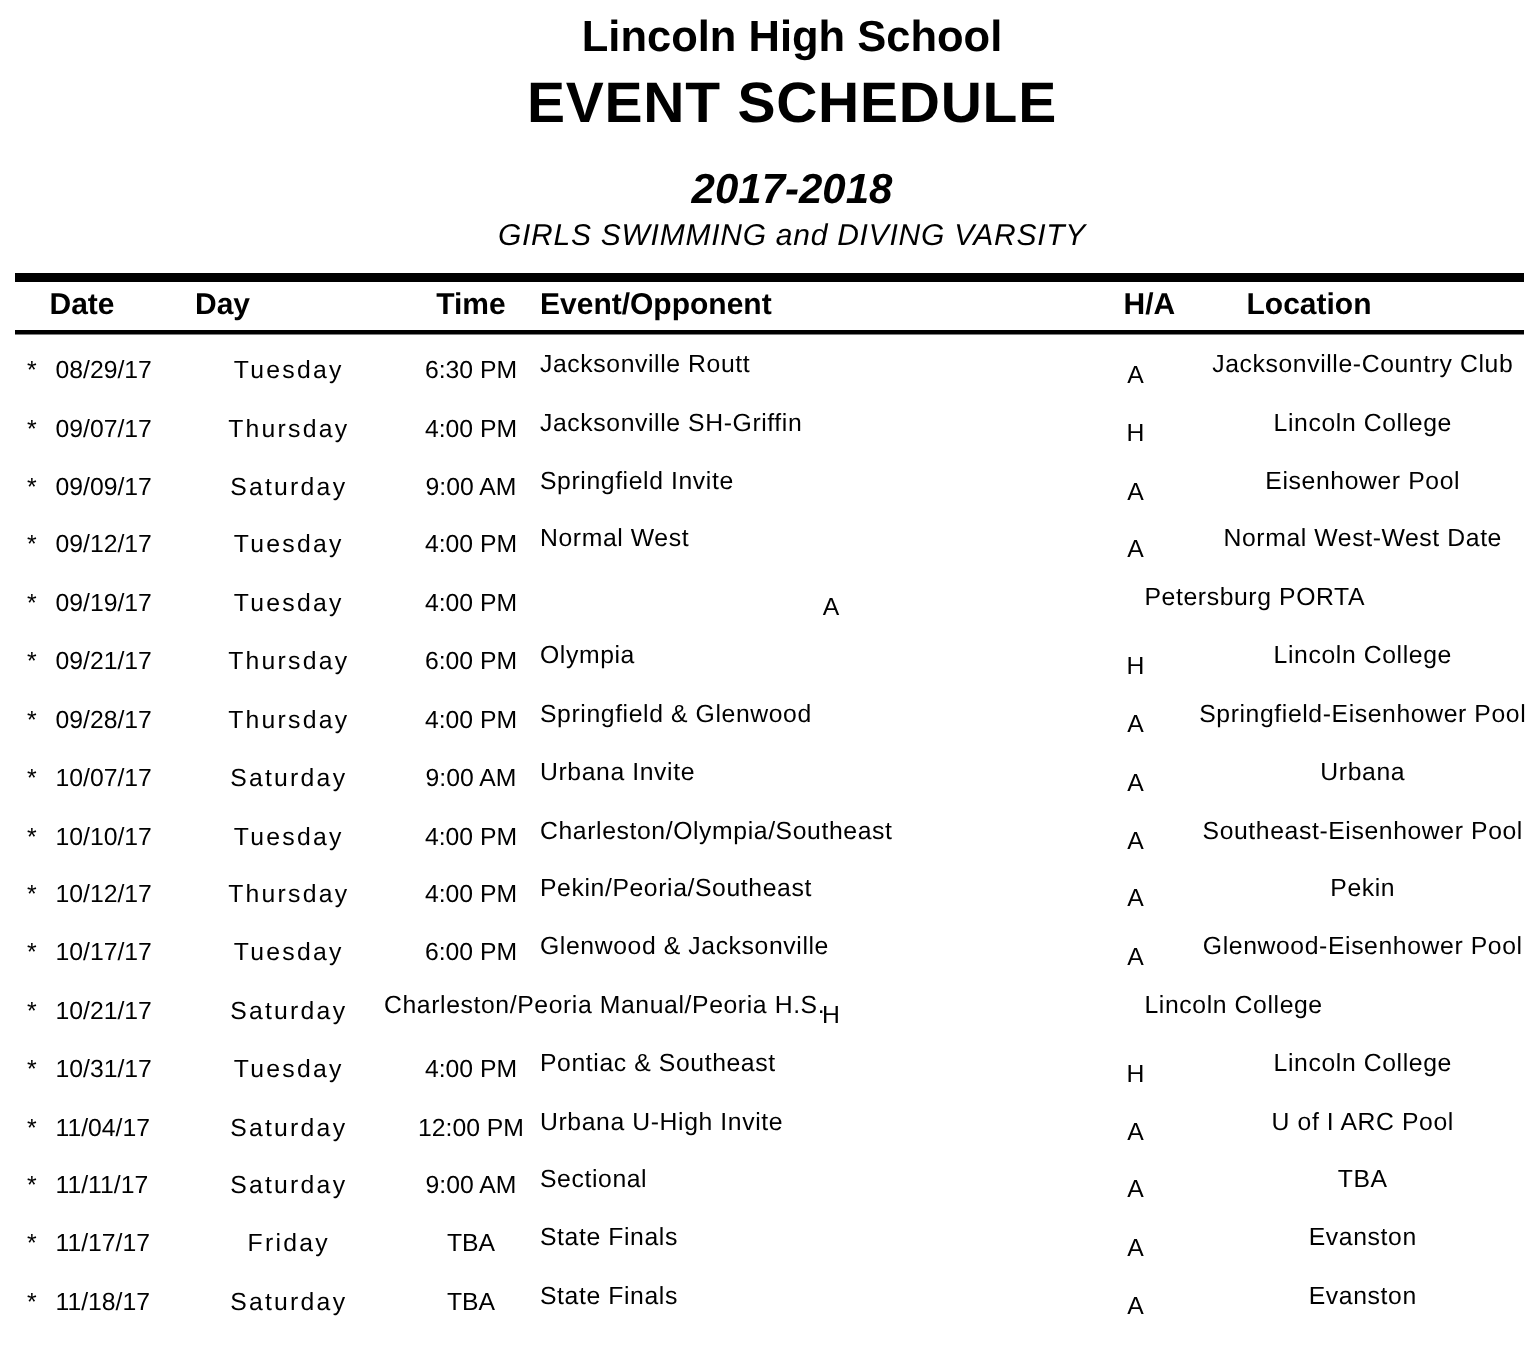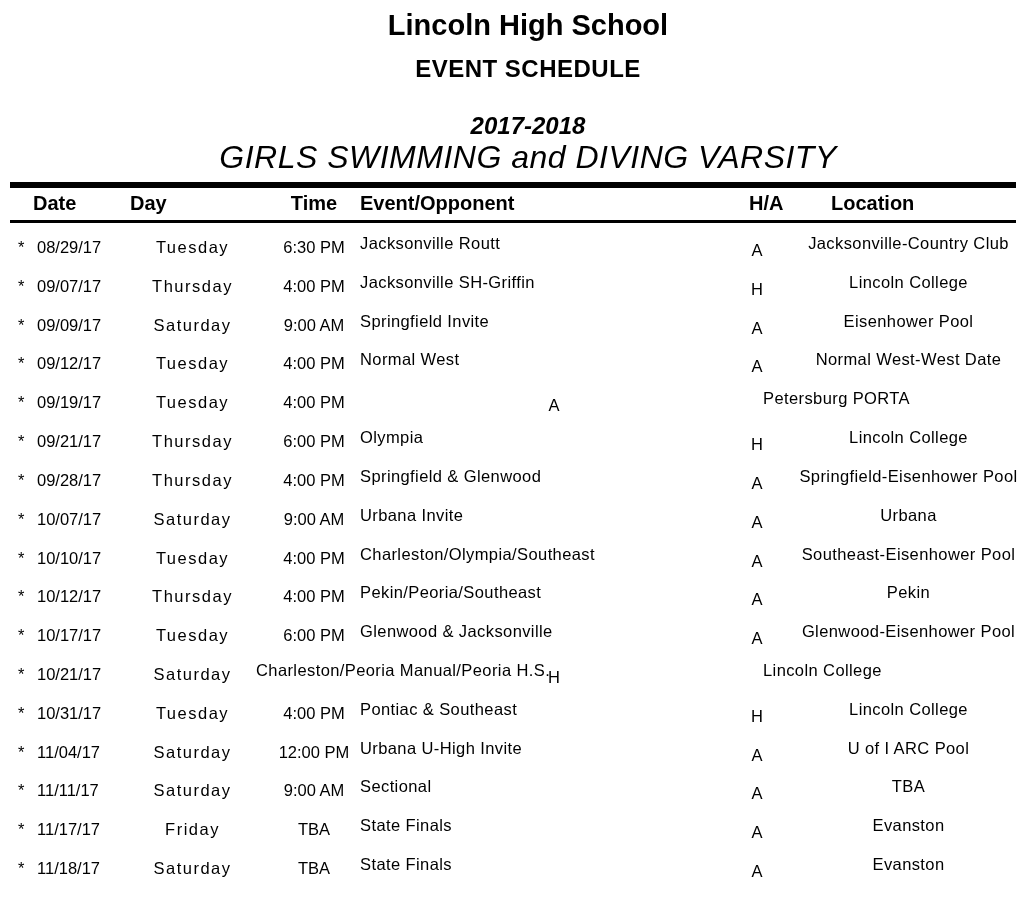--- a/index.html
+++ b/index.html
@@ -6,23 +6,23 @@
   .page{
     position:relative;
     width:1024px;height:900px;
     background:#ffffff;
     color:#000;
     font-family:"Liberation Sans","DejaVu Sans",sans-serif;
     overflow:hidden;
   }
   .tline{position:absolute;left:32px;right:0;text-align:center;white-space:nowrap;}
   .t1{top:11px;font-size:29px;line-height:29px;font-weight:bold;}
-  .t2{top:51px;font-size:24px;line-height:36px;font-weight:bold;letter-spacing:0.5px;}
-  .t3{top:115px;font-size:24px;line-height:22px;font-weight:bold;font-style:italic;}
-  .t4{top:142px;font-size:32px;line-height:30px;font-style:italic;letter-spacing:0.5px;}
+  .t2{top:51px;font-size:38px;line-height:36px;font-weight:bold;letter-spacing:0.5px;}
+  .t3{top:115px;font-size:28px;line-height:22px;font-weight:bold;font-style:italic;}
+  .t4{top:142px;font-size:20px;line-height:30px;font-style:italic;letter-spacing:0.5px;}
   .rule{position:absolute;left:10px;width:1006px;background:#000;}
   .rule-top{top:182px;height:6px;}
   .rule-bottom{top:220px;height:3px;}
   .cols{
     display:grid;
     grid-template-columns:32px 98px 125px 104px 376px 30px 1fr;
   }
   .table-header{
     position:absolute;left:0;right:0;top:189px;height:28px;
     font-size:20px;font-weight:bold;line-height:28px;

